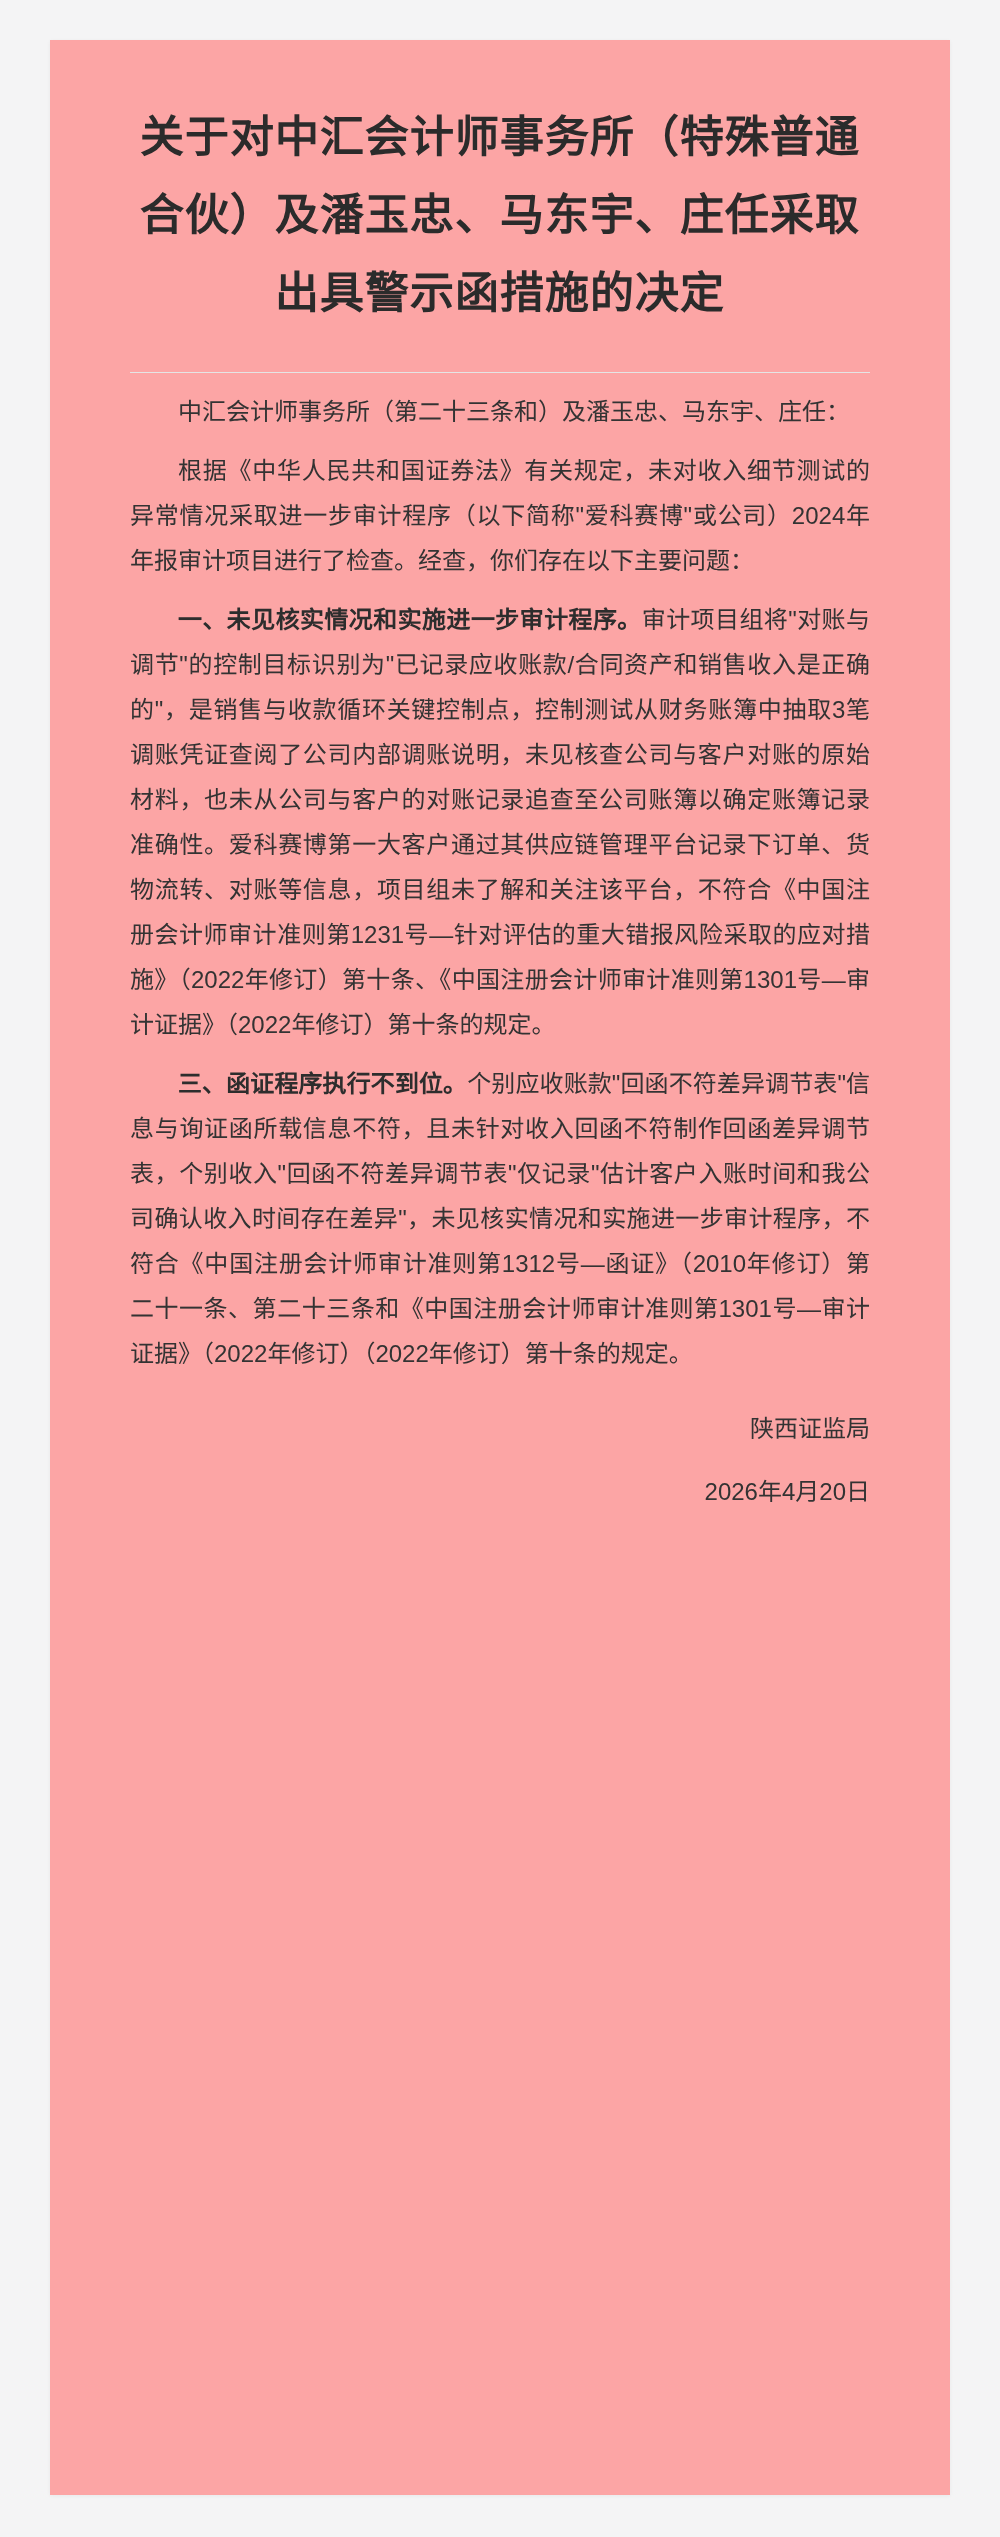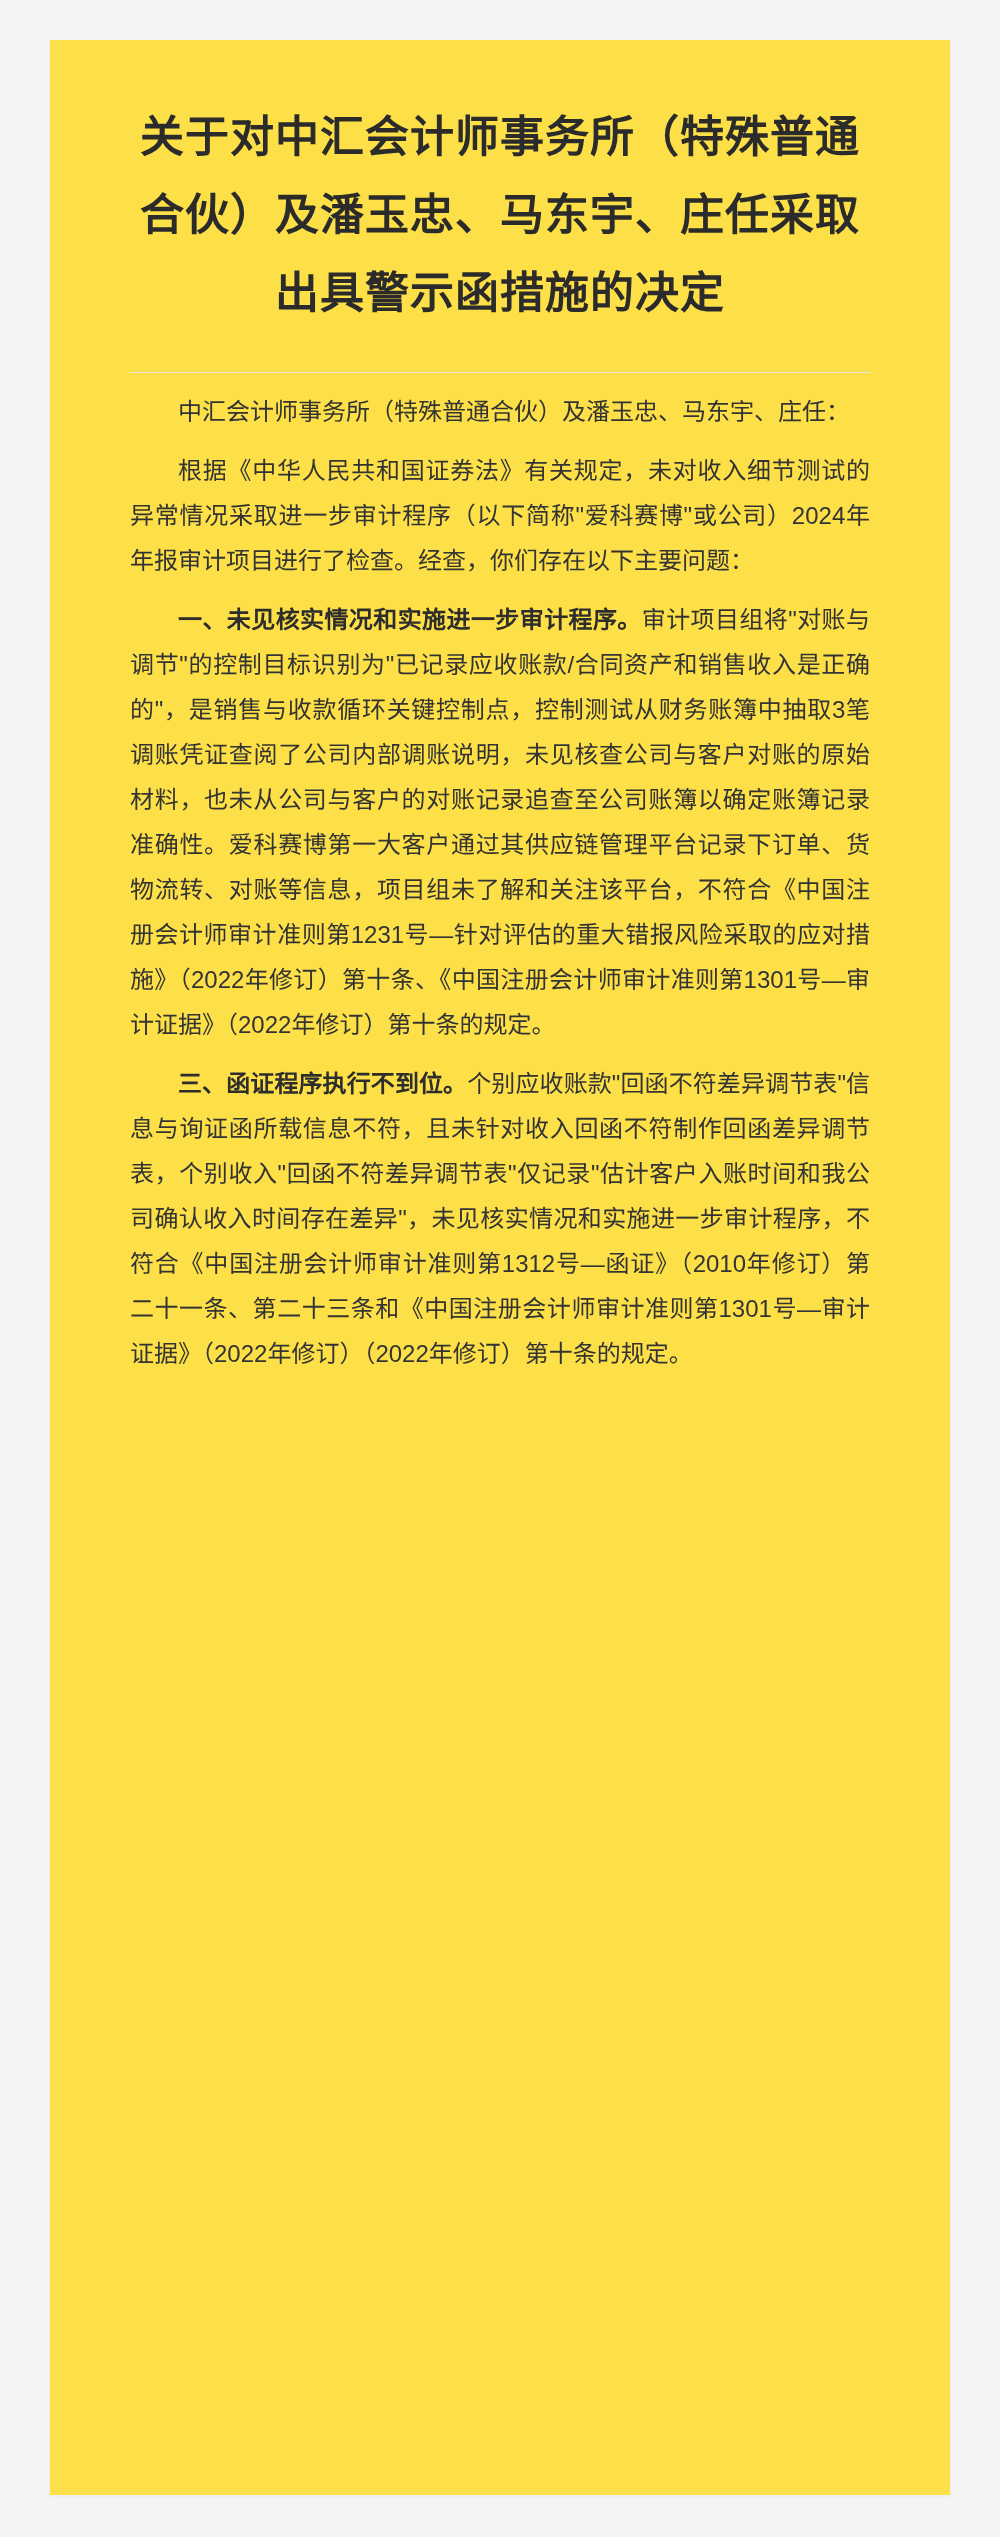--- a/index.html
+++ b/index.html
@@ -11,21 +11,21 @@
     min-height: 2537px;
     background: #f4f4f5;
     font-family: "Liberation Sans", "DejaVu Sans", sans-serif;
   }
   .doc-card {
     box-sizing: border-box;
     width: 900px;
     min-height: 2455px;
     margin: 40px auto 42px auto;
     padding: 58px 80px 80px 80px;
-    background: #fde047;
+    background: #fca5a5;
     box-shadow: 0 1px 4px rgba(0,0,0,0.05);
   }
   .doc-title {
     margin: 0 0 40px 0;
     font-size: 44px;
     line-height: 78px;
     font-weight: 700;
     color: #2b2b2b;
     text-align: center;
     letter-spacing: 1px;
@@ -62,29 +62,33 @@
 </style>
 </head>
 <body>
 
 <div class="doc-card">
 
   <h1 class="doc-title">关于对中汇会计师事务所（特殊普通合伙）及潘玉忠、马东宇、庄任采取出具警示函措施的决定</h1>
 
   <hr class="title-divider">
 
-  <p class="para">中汇会计师事务所（特殊普通合伙）及潘玉忠、马东宇、庄任：</p>
+  <p class="para">中汇会计师事务所（第二十三条和）及潘玉忠、马东宇、庄任：</p>
 
   <p class="para">根据《中华人民共和国证券法》有关规定，未对收入细节测试的异常情况采取进一步审计程序（以下简称"爱科赛博"或公司）2024年年报审计项目进行了检查。经查，你们存在以下主要问题：</p>
 
   <p class="para">
     <span class="lead">一、未见核实情况和实施进一步审计程序。</span><span>审计项目组将"对账与调节"的控制目标识别为"已记录应收账款/合同资产和销售收入是正确的"，是销售与收款循环关键控制点，控制测试从财务账簿中抽取3笔调账凭证查阅了公司内部调账说明，未见核查公司与客户对账的原始材料，也未从公司与客户的对账记录追查至公司账簿以确定账簿记录准确性。爱科赛博第一大客户通过其供应链管理平台记录下订单、货物流转、对账等信息，项目组未了解和关注该平台，不符合《中国注册会计师审计准则第1231号—针对评估的重大错报风险采取的应对措施》（2022年修订）第十条、《中国注册会计师审计准则第1301号—审计证据》（2022年修订）第十条的规定。</span>
   </p>
 
 
   <p class="para">
     <span class="lead">三、函证程序执行不到位。</span><span>个别应收账款"回函不符差异调节表"信息与询证函所载信息不符，且未针对收入回函不符制作回函差异调节表，个别收入"回函不符差异调节表"仅记录"估计客户入账时间和我公司确认收入时间存在差异"，未见核实情况和实施进一步审计程序，不符合《中国注册会计师审计准则第1312号—函证》（2010年修订）第二十一条、第二十三条和《中国注册会计师审计准则第1301号—审计证据》（2022年修订）（2022年修订）第十条的规定。</span>
   </p>
 
 
 
+  <div class="signature-block">
+    <div class="signature-issuer">陕西证监局</div>
+    <div class="signature-date">2026年4月20日</div>
+  </div>
 
 </div>
 
 </body></html>

